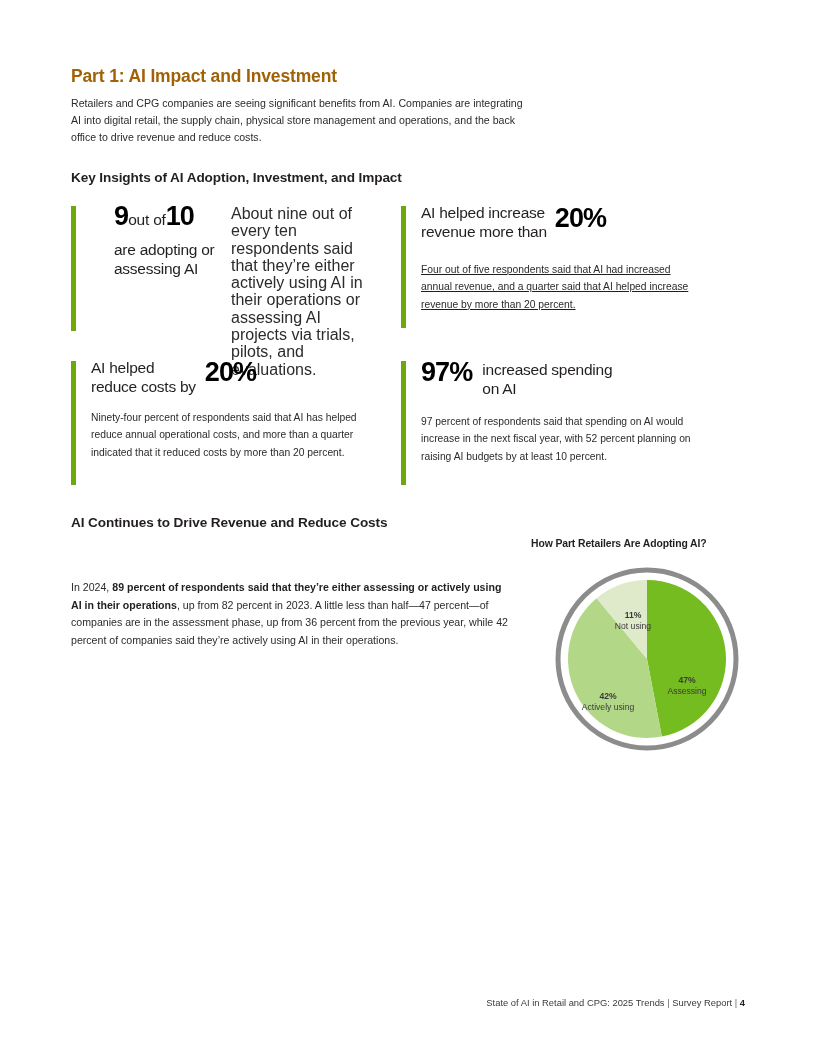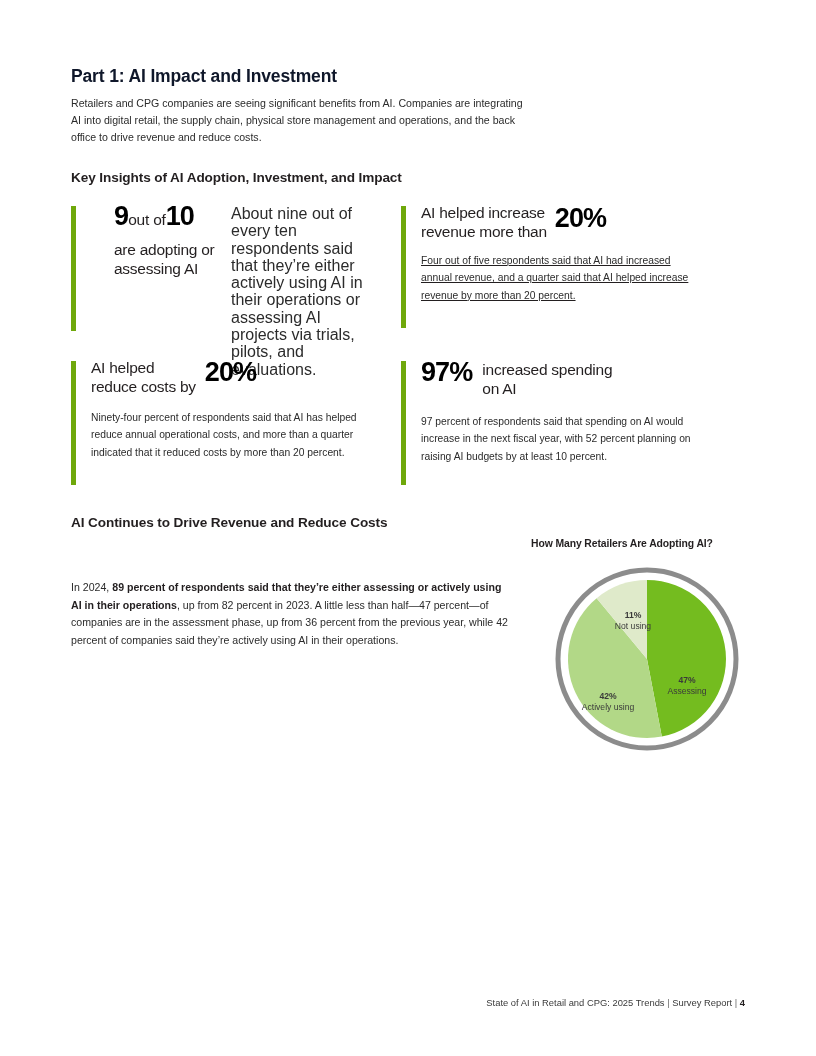--- a/index.html
+++ b/index.html
@@ -25,21 +25,21 @@
   }
 
   
   .part-title {
     position: absolute;
     left: 71px;
     top: 66px;
     font-size: 17.5px;
     font-weight: bold;
     letter-spacing: -0.15px;
-    color: #0f172a;
+    color: #a16207;
     white-space: nowrap;
   }
 
   .intro {
     position: absolute;
     left: 71px;
     top: 95px;
     width: 452px;
     font-size: 10.6px;
     line-height: 17.2px;
@@ -124,21 +124,21 @@
     display: inline-block;
     vertical-align: top;
     padding-top: 1px;
   }
   #card-revenue .numwrap {
     display: inline-block;
     vertical-align: top;
     padding-left: 8px;
     padding-top: 2px;
   }
-  #card-revenue .stat-body { margin-top: 11px; width: 270px; }
+  #card-revenue .stat-body { margin-top: 20px; width: 270px; }
 
   
   #card-costs { left: 71px; top: 358px; width: 300px; }
   #card-costs .bar { height: 124px; }
   #card-costs .lines { display: inline-block; vertical-align: top; padding-top: 1px; }
   #card-costs .numwrap { display: inline-block; vertical-align: top; padding-left: 9px; padding-top: 1px; }
   #card-costs .stat-body { margin-top: 13px; width: 290px; }
 
   
   #card-spending { left: 401px; top: 358px; width: 300px; }
@@ -259,21 +259,21 @@
     </div>
     <p class="stat-body">97 percent of respondents said that spending on AI would increase in the next fiscal year, with 52 percent planning on raising AI budgets by at least 10 percent.</p>
   </div>
 
   <h2 id="drive-revenue-heading" class="section-heading">AI Continues to Drive Revenue and Reduce Costs</h2>
 
   <p class="body-para" id="para-1"><span>In 2024, </span><b>89 percent of respondents said that they’re either assessing or actively using AI in their operations</b><span>, up from 82 percent in 2023. A little less than half—47 percent—of companies are in the assessment phase, up from 36 percent from the previous year, while 42 percent of companies said they’re actively using AI in their operations.</span></p>
 
 
   <div id="chart-block">
-    <div id="chart-title">How Many Retailers Are Adopting AI?</div>
+    <div id="chart-title">How Part Retailers Are Adopting AI?</div>
     <svg id="pie-svg" width="196" height="196" viewBox="-98 -98 196 196">
       <circle cx="0" cy="0" r="89" fill="none" stroke="#8c8c8c" stroke-width="5"></circle>
       <g id="pie-slices">
           <path d="M 0 0 L 0.00 -79.00 A 79 79 0 0 1 14.80 77.60 Z" fill="#74bc1f"></path>
           <path d="M 0 0 L 14.80 77.60 A 79 79 0 0 1 -50.36 -60.87 Z" fill="#b2d887"></path>
           <path d="M 0 0 L -50.36 -60.87 A 79 79 0 0 1 -0.00 -79.00 Z" fill="#dfeaca"></path>
         </g>
       <g id="pie-labels">
           <text class="slice-lbl slice-pct" x="40" y="24">47%</text>
           <text class="slice-lbl slice-name" x="40" y="35">Assessing</text>

